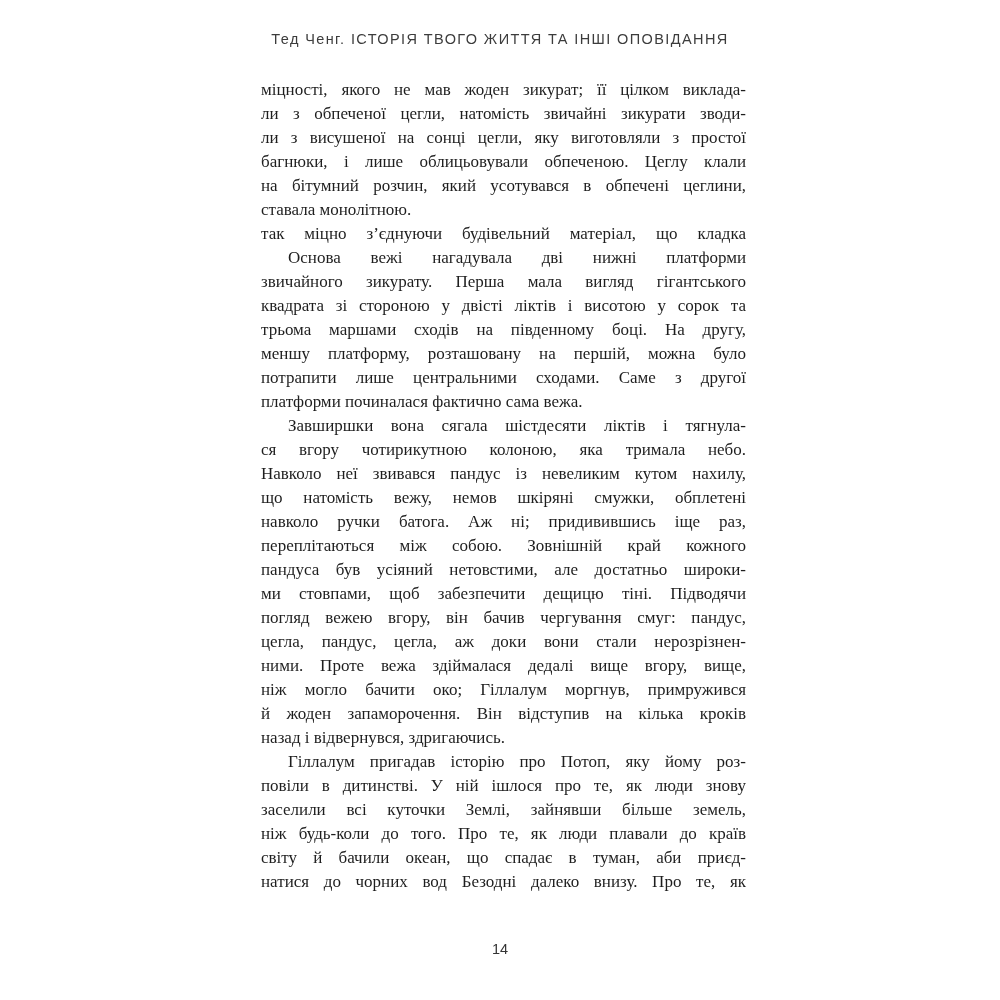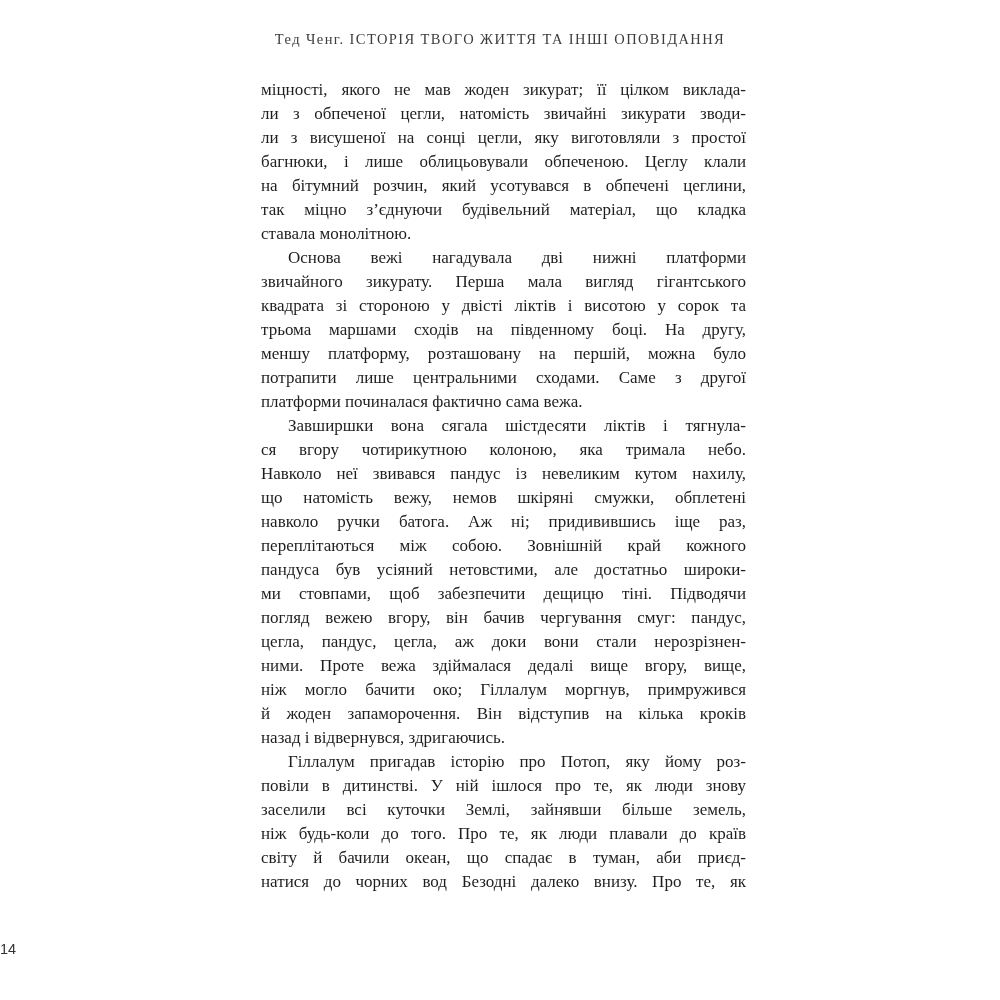--- a/index.html
+++ b/index.html
@@ -21,21 +21,21 @@
     background: var(--background);
     font-family: "Liberation Serif", "DejaVu Serif", serif;
     color: var(--ink);
   }
   .running-header {
     position: absolute;
     top: 31px;
     left: 0;
     width: 1000px;
     text-align: center;
-    font-family: Liberation Serif, serif;
+    font-family: Liberation Sans, sans-serif;
     font-size: 14.5px;
     font-weight: 400;
     letter-spacing: 1.4px;
     color: var(--header-ink);
   }
   .text-block {
     position: absolute;
     top: 78px;
     left: 261px;
     width: 485px;
@@ -55,39 +55,40 @@
     -moz-text-align-last: left;
   }
   .line.indent {
     text-indent: 27px;
   }
   .page-footer {
     position: absolute;
     top: 941px;
     left: 0;
     width: 1000px;
+    text-align: center;
     font-family: "Liberation Sans", "DejaVu Sans", sans-serif;
     font-size: 14.5px;
     color: #333333;
   }
 </style>
 </head>
 <body>
 
 <div class="page">
   <div class="running-header">Тед Ченг. ІСТОРІЯ ТВОГО ЖИТТЯ ТА ІНШІ ОПОВІДАННЯ</div>
 
   <div class="text-block">
       <div class="line">міцності, якого не мав жоден зикурат; її цілком виклада-</div>
       <div class="line">ли з обпеченої цегли, натомість звичайні зикурати зводи-</div>
       <div class="line">ли з висушеної на сонці цегли, яку виготовляли з простої</div>
       <div class="line">багнюки, і лише облицьовували обпеченою. Цеглу клали</div>
       <div class="line">на бітумний розчин, який усотувався в обпечені цеглини,</div>
+      <div class="line lastline">ставала монолітною.</div>
       <div class="line">так міцно з’єднуючи будівельний матеріал, що кладка</div>
-      <div class="line lastline">ставала монолітною.</div>
       <div class="line indent">Основа вежі нагадувала дві нижні платформи</div>
       <div class="line">звичайного зикурату. Перша мала вигляд гігантського</div>
       <div class="line">квадрата зі стороною у двісті ліктів і висотою у сорок та</div>
       <div class="line">трьома маршами сходів на південному боці. На другу,</div>
       <div class="line">меншу платформу, розташовану на першій, можна було</div>
       <div class="line">потрапити лише центральними сходами. Саме з другої</div>
       <div class="line lastline">платформи починалася фактично сама вежа.</div>
       <div class="line indent">Завширшки вона сягала шістдесяти ліктів і тягнула-</div>
       <div class="line">ся вгору чотирикутною колоною, яка тримала небо.</div>
       <div class="line">Навколо неї звивався пандус із невеликим кутом нахилу,</div>

